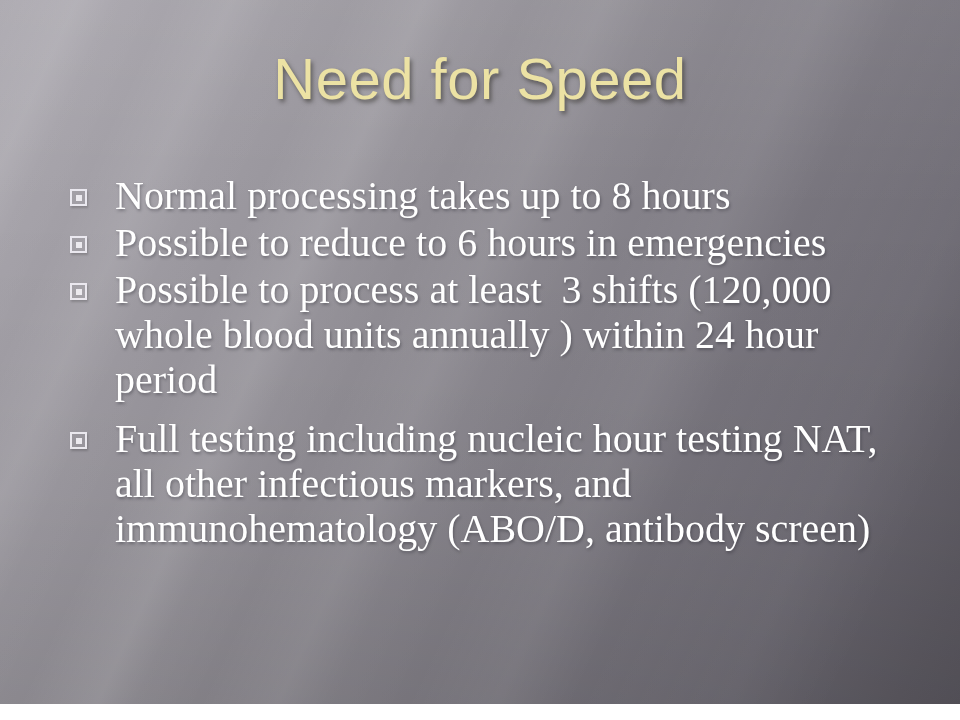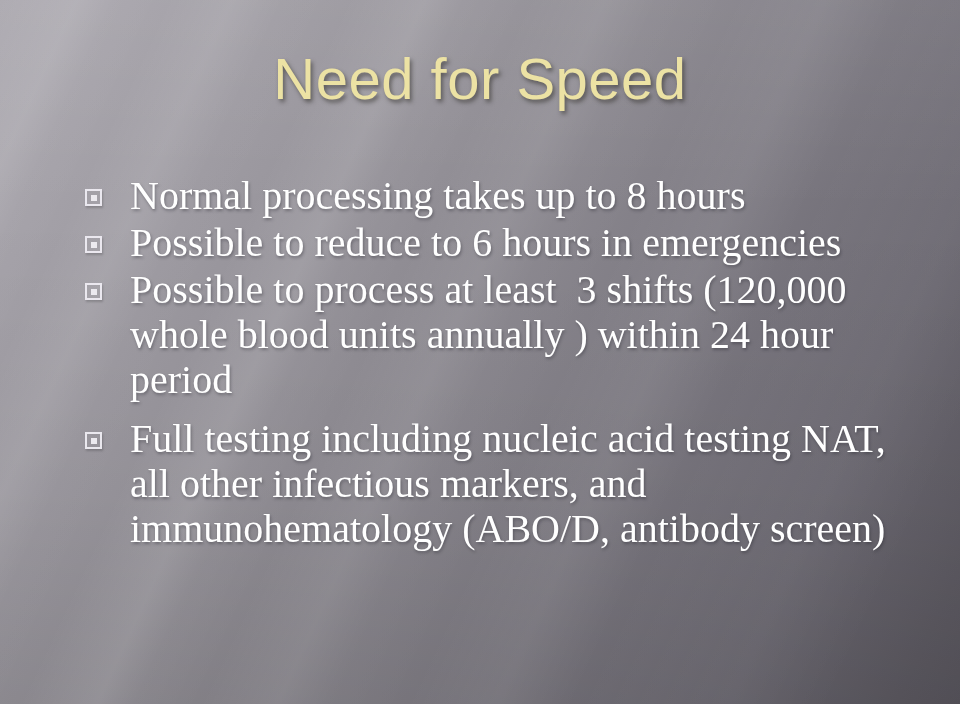--- a/index.html
+++ b/index.html
@@ -63,21 +63,21 @@
     font-size: 58px;
     font-weight: 400;
     letter-spacing: 0.5px;
     color: #ECE2A4;
     text-shadow: 2px 3px 4px rgba(40, 38, 32, 0.55);
     line-height: 70px;
   }
   .bullets {
     position: absolute;
     top: 173px;
-    left: 85px;
+    left: 70px;
     width: 825px;
   }
   .bullet-item {
     display: flex;
     align-items: flex-start;
   }
   .bullet-item.gap-sm { margin-bottom: 2px; }
   .bullet-item.gap-lg { margin-bottom: 14px; justify-content: center; }
   .marker {
     flex: 0 0 auto;
@@ -135,17 +135,17 @@
       <span class="marker">
         <span class="marker-inner"></span>
       </span>
       <span class="bullet-text">Possible to process at least  3 shifts (120,000 whole blood units annually ) within 24 hour period</span>
     </div>
 
     <div class="bullet-item">
       <span class="marker">
         <span class="marker-inner"></span>
       </span>
-      <span class="bullet-text">Full testing including nucleic acid testing NAT, all other infectious markers, and immunohematology (ABO/D, antibody screen)</span>
+      <span class="bullet-text">Full testing including nucleic hour testing NAT, all other infectious markers, and immunohematology (ABO/D, antibody screen)</span>
     </div>
 
   </div>
 </div>
 
 </body></html>

